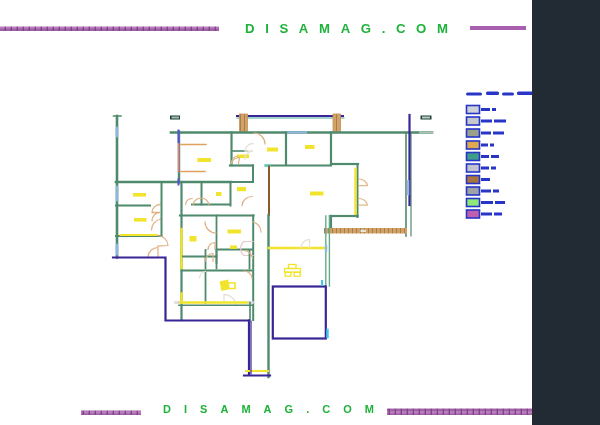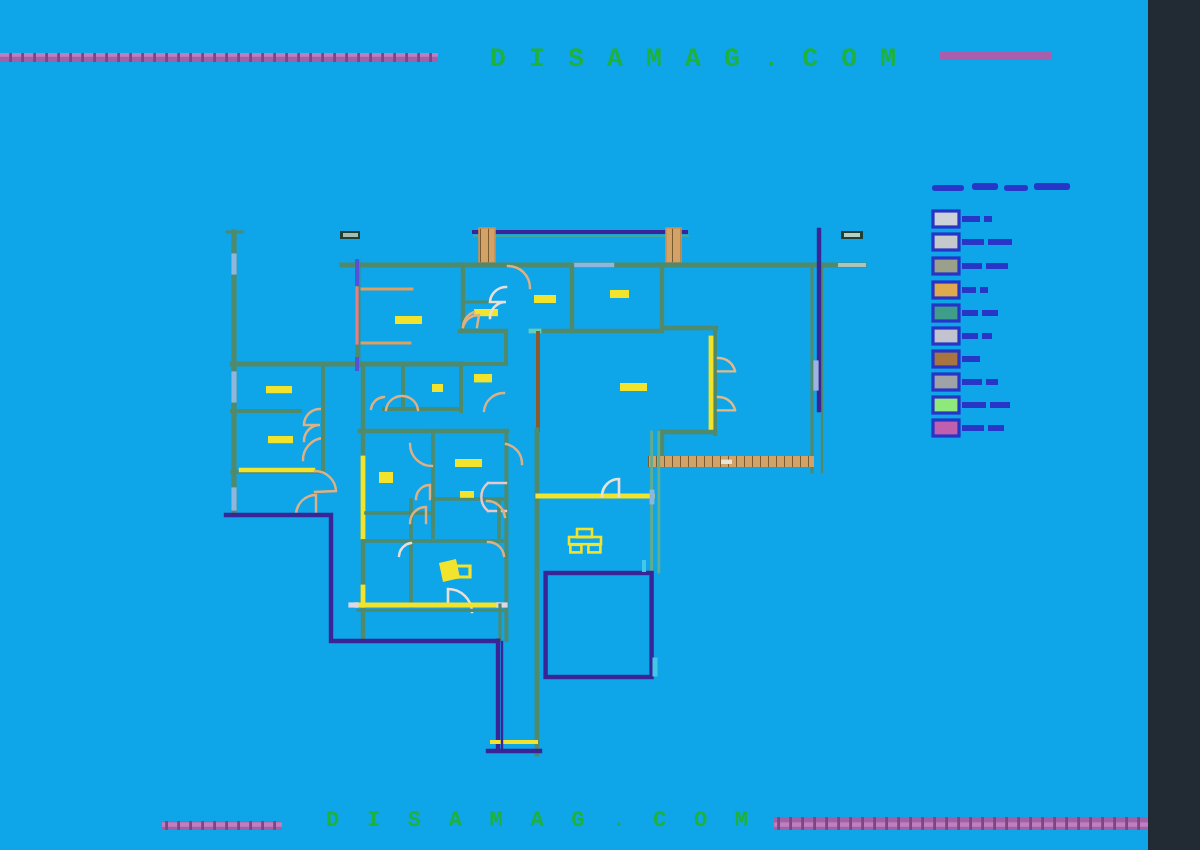--- a/index.html
+++ b/index.html
@@ -1,17 +1,17 @@
 <!DOCTYPE html>
 <html><head>
 <meta charset="utf-8">
 <style>
   html,body{margin:0;padding:0;background:#222a34;}
-  #page{width:574px;height:425px;background:#0ea5e9;position:relative;overflow:hidden;
-        font-family:Liberation Mono, monospace;}
+  #page{width:532px;height:425px;background:#ffffff;position:relative;overflow:hidden;
+        font-family:Liberation Sans, sans-serif;}
   svg{position:absolute;top:0;left:0;}
 </style>
 </head>
 <body>
 <div id="page">
 <svg width="600" height="425" viewBox="0 0 600 425">
   <defs>
     <pattern id="hatch" width="4" height="6" patternUnits="userSpaceOnUse">
       <rect width="4" height="6" fill="#d2a267"></rect>
       <line x1="0" y1="0" x2="0" y2="6" stroke="#7a5a30" stroke-width="1"></line>

